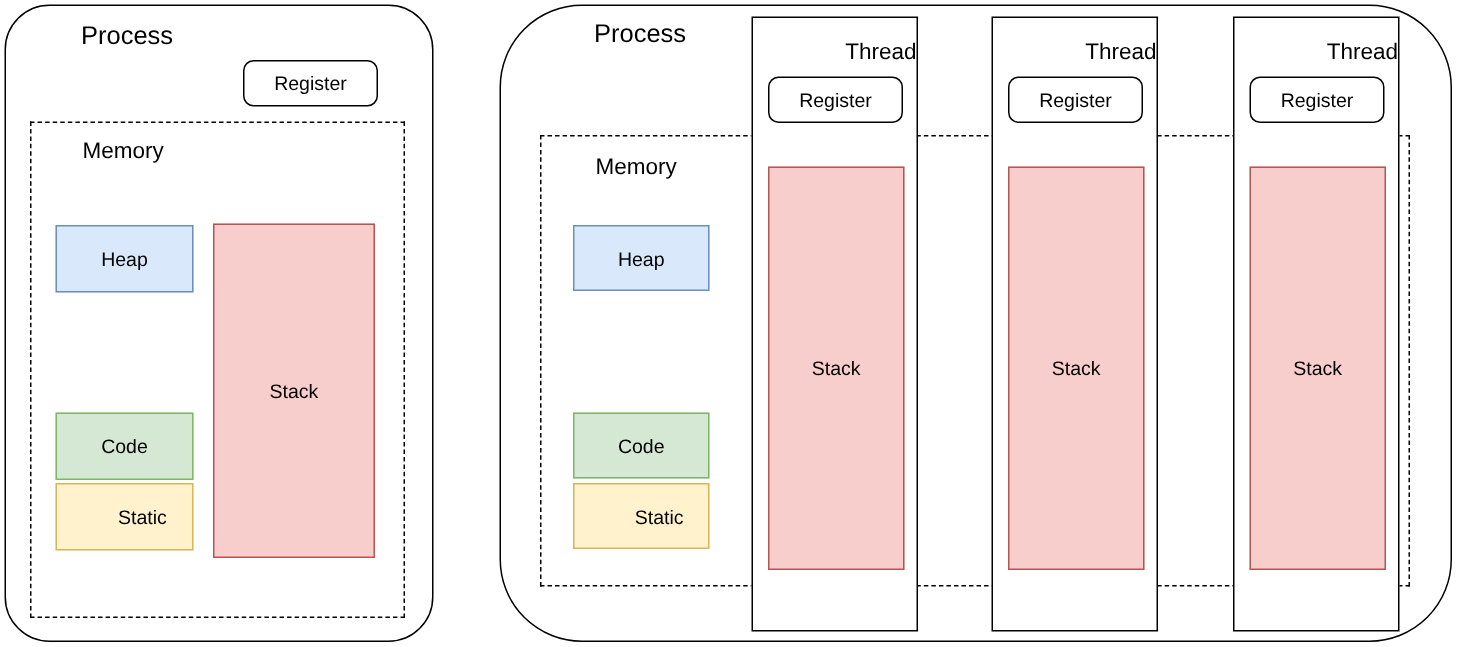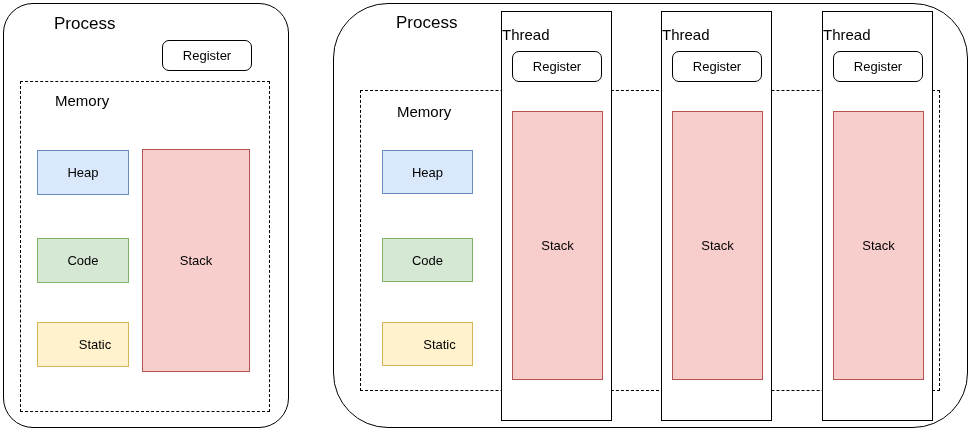--- a/index.html
+++ b/index.html
@@ -65,21 +65,21 @@
   
   .segment {
     position: absolute;
     box-sizing: border-box;
     display: flex;
     align-items: center;
     justify-content: center;
     font-size: 13px;
   }
   .segment.heap   { background: var(--heap-fill, #dae8fc);   border: 1px solid var(--heap-stroke, #6c8ebf); }
-  .segment.code   { background: var(--code-fill, #d5e8d4);   border: 1px solid var(--code-stroke, #82b366); }
+  .segment.code   { background: var(--code-fill, #d5e8d4);   border: 1px solid var(--code-stroke, #82b366); margin-top: 37px; }
   .segment.static { background: var(--static-fill, #fff2cc); border: 1px solid var(--static-stroke, #d6b656); padding-left: 24px; }
   .segment.stack  { background: var(--stack-fill, #f8cecc);  border: 1px solid var(--stack-stroke, #b85450); }
 
   
   #process-left .process-title { left: 50px; top: 11px; }
   #process-left .register-box  { left: 158px; top: 36px; width: 90px; height: 31px; }
   #process-left .memory-box    { left: 16px; top: 77px; width: 250px; height: 331px; }
   #process-left .memory-title  { left: 34px; top: 10px; }
   #process-left .segment.heap   { left: 16px;  top: 68px;  width: 92px;  height: 45px; }
   #process-left .segment.code   { left: 16px;  top: 156px; width: 92px;  height: 45px; }
@@ -107,21 +107,21 @@
   }
   #thread-1 { left: 167px; }
   #thread-2 { left: 327px; }
   #thread-3 { left: 488px; }
 
   .thread-title {
     position: absolute;
     top: 14px;
     left: 0;
     width: 100%;
-    text-align: left;
+    text-align: right;
     font-size: 15px;
     line-height: 18px;
   }
   .thread-box .register-box { left: 10px; top: 39px; width: 90px; height: 31px; }
   .thread-box .segment.stack { left: 10px; top: 99px; width: 91px; height: 269px; }
 </style>
 </head>
 <body>
 
 <div id="canvas">

